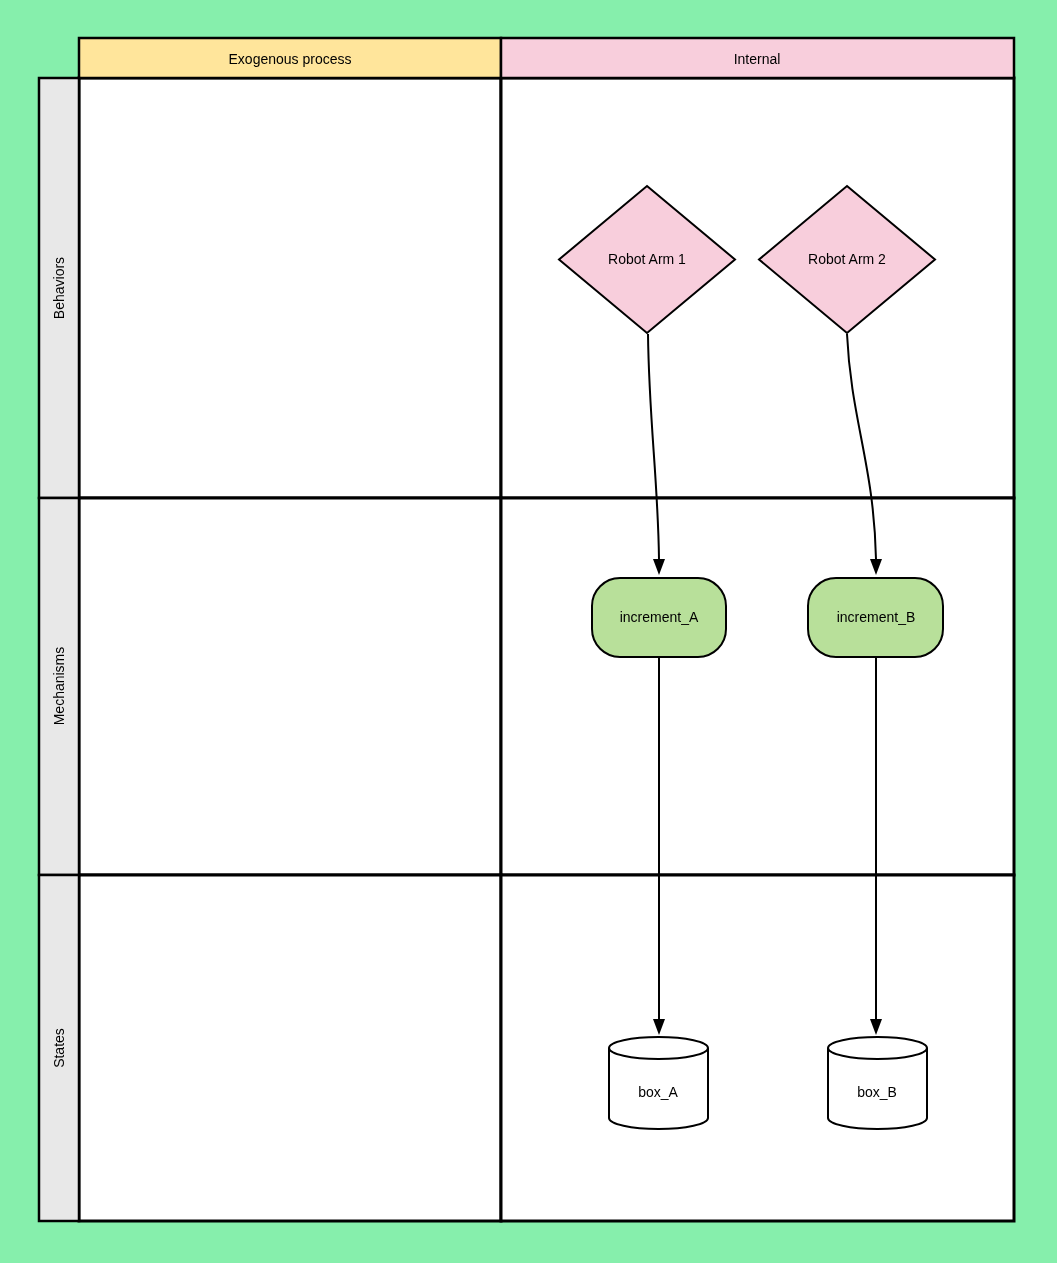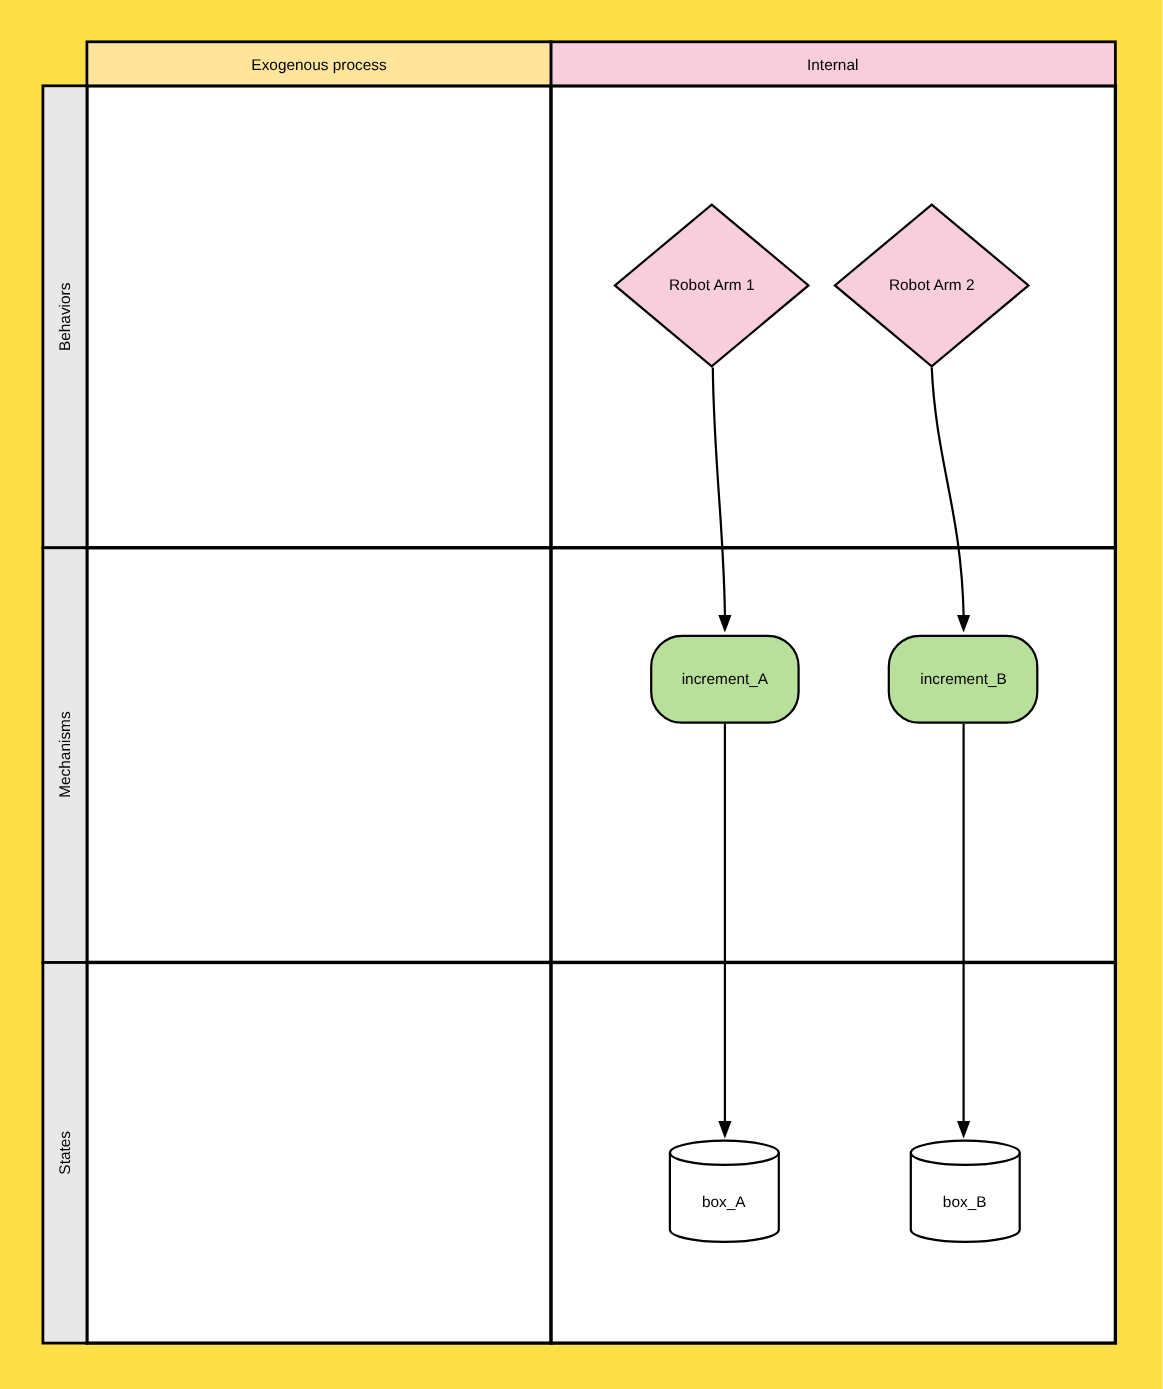--- a/index.html
+++ b/index.html
@@ -5,21 +5,21 @@
   html, body {
     margin: 0;
     padding: 0;
     background: #ffffff;
     font-family: "Liberation Sans", sans-serif;
   }
   .canvas {
     position: relative;
     width: 1057px;
     height: 1263px;
-    background: #fde047;
+    background: #86efac;
     overflow: hidden;
   }
   svg text {
     font-family: "Liberation Sans", sans-serif;
     font-size: 14px;
     fill: #000000;
   }
 </style>
 </head>
 <body>

